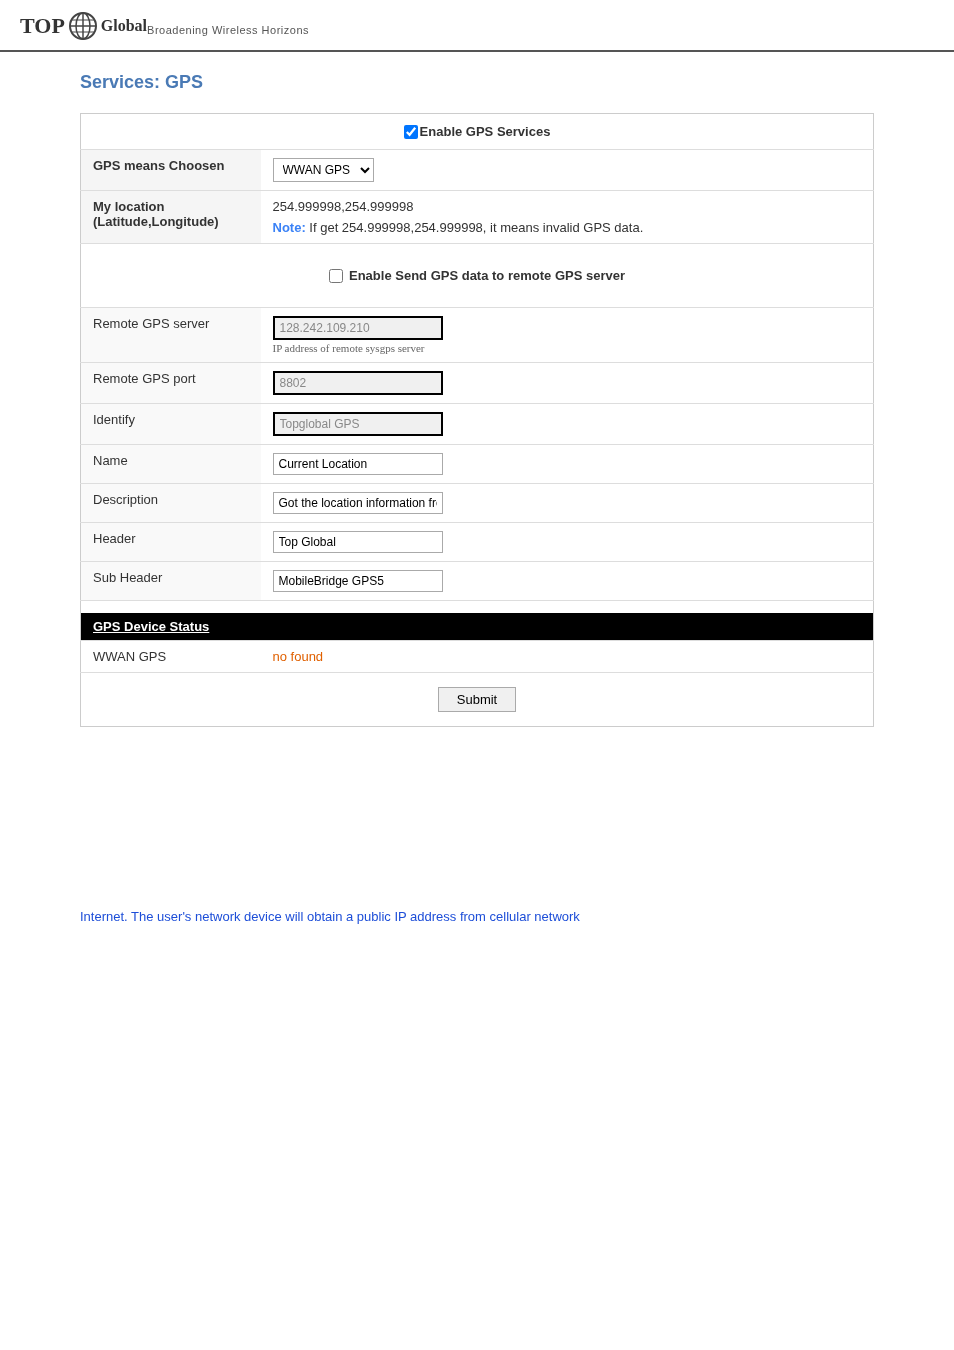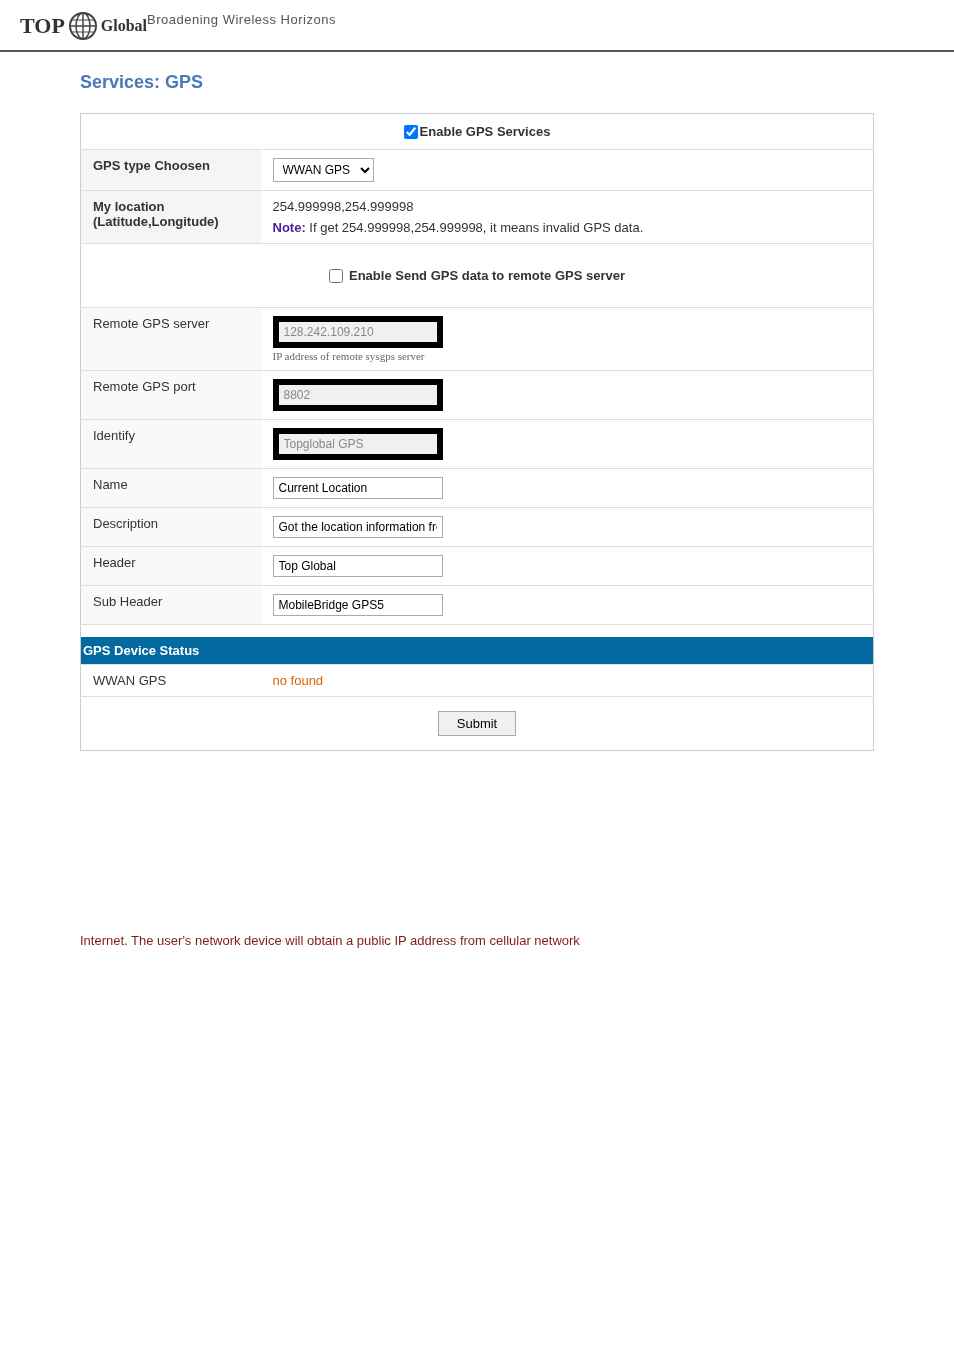--- a/index.html
+++ b/index.html
@@ -20,23 +20,23 @@
     }
     .logo-block {
       display: flex;
       align-items: flex-start;
     }
     .logo-row1 {
       display: flex;
       align-items: center;
     }
     .logo-subtext {
-      font-size: 13px;
+      font-size: 11px;
       color: #555;
-      margin-top: 2px;
+      margin-top: 14px;
       letter-spacing: 0.5px;
     }
 
     
     .page-content {
       padding: 20px 80px;
     }
 
     .page-title {
       font-size: 18px;
@@ -86,21 +86,21 @@
     }
 
     
     .text-input {
       border: 1px solid #aaa;
       padding: 3px 5px;
       font-size: 12px;
       width: 170px;
     }
     .text-input-disabled {
-      border: 6px solid #000000;
+      border: 2px solid #000000;
       padding: 3px 5px;
       font-size: 12px;
       width: 170px;
       background: #f0f0f0;
       color: #888;
     }
     .interval-input {
       border: 1px solid #aaa;
       padding: 3px 5px;
       font-size: 12px;
@@ -111,29 +111,30 @@
     .gps-select {
       border: 1px solid #aaa;
       padding: 3px 5px;
       font-size: 12px;
       background: #fff;
     }
 
     
     .note-bold {
       font-weight: bold;
-      color: #4c1d95;
+      color: #3b82f6;
     }
 
     
     .status-header-row td {
-      background: #0369a1;
+      background: #000000;
       color: #fff;
       font-weight: bold;
-      padding: 6px 2px;
+      padding: 6px 12px;
+      text-decoration: underline;
     }
     .status-row td {
       background: #fff;
       padding: 8px 12px;
       border-bottom: 1px solid #ddd;
     }
     .no-found {
       color: #e06000;
     }
 
@@ -156,21 +157,21 @@
     
     .section-spacer {
       height: 12px;
       background: #fff;
     }
 
     
     .bottom-text {
       margin-top: 180px;
       font-size: 13px;
-      color: #7f1d1d;
+      color: #1d4ed8;
       line-height: 1.5;
     }
 
     
     .send-gps-row td {
       background: #fff;
       padding: 10px 12px;
     }
     .send-gps-label {
       display: flex;
@@ -215,21 +216,21 @@
       <td colspan="2" style="text-align:center; padding:10px 12px; background:#fff; border-bottom:1px solid #ddd;">
         <label class="checkbox-label">
           <input type="checkbox" checked="" style="">
           <strong>Enable GPS Services</strong>
         </label>
       </td>
     </tr>
 
 
     <tr>
-      <td class="label-cell">GPS type Choosen</td>
+      <td class="label-cell">GPS means Choosen</td>
       <td class="value-cell">
         <select class="gps-select">
           <option>WWAN GPS</option>
           <option>Internal GPS</option>
           <option>USB GPS</option>
         </select>
       </td>
     </tr>
 
     <tr>

